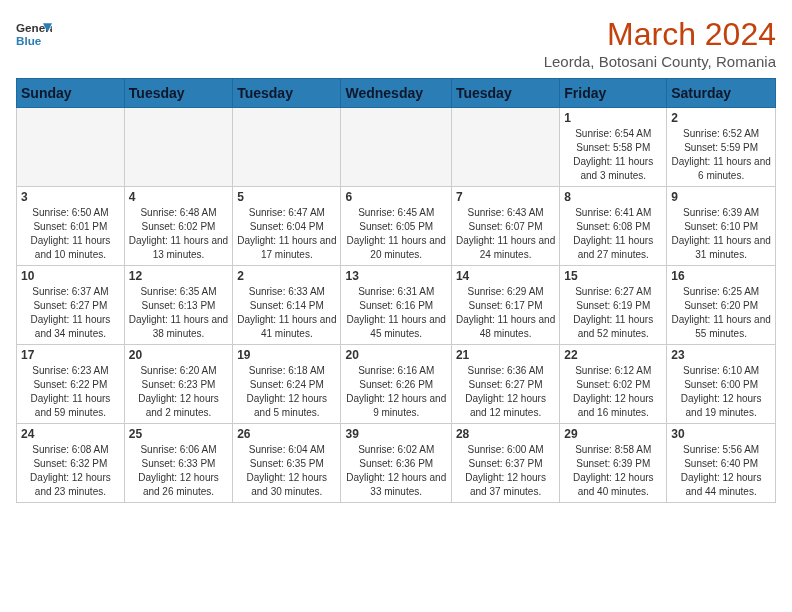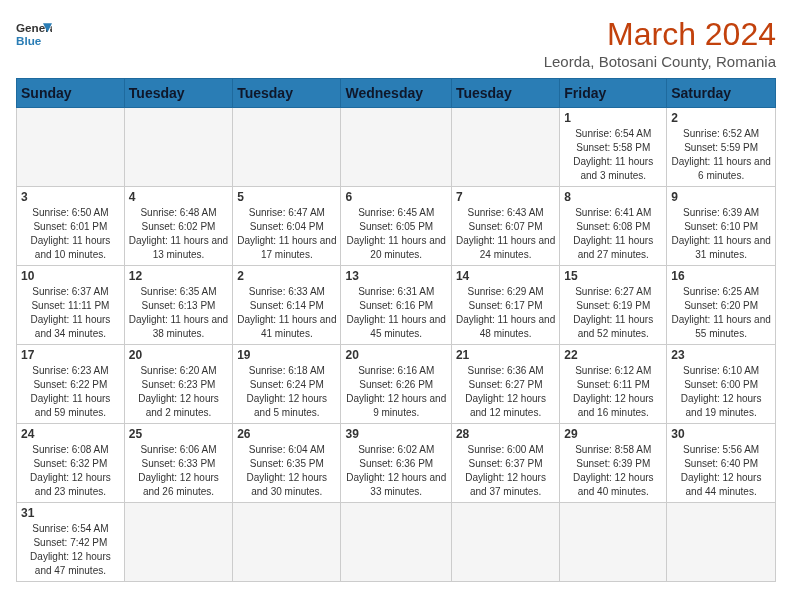--- a/index.html
+++ b/index.html
@@ -167,21 +167,21 @@
           <div class="day-number">9</div>
           <div class="day-info">Sunrise: 6:39 AM
 Sunset: 6:10 PM
 Daylight: 11 hours and 31 minutes.</div>
         </td>
       </tr>
       <tr class="week-row">
         <td>
           <div class="day-number">10</div>
           <div class="day-info">Sunrise: 6:37 AM
-Sunset: 11:11 PM
+Sunset: 6:27 PM
 Daylight: 11 hours and 34 minutes.</div>
         </td>
         <td>
           <div class="day-number">12</div>
           <div class="day-info">Sunrise: 6:35 AM
 Sunset: 6:13 PM
 Daylight: 11 hours and 38 minutes.</div>
         </td>
         <td>
           <div class="day-number">2</div>
@@ -241,21 +241,21 @@
         </td>
         <td>
           <div class="day-number">21</div>
           <div class="day-info">Sunrise: 6:36 AM
 Sunset: 6:27 PM
 Daylight: 12 hours and 12 minutes.</div>
         </td>
         <td>
           <div class="day-number">22</div>
           <div class="day-info">Sunrise: 6:12 AM
-Sunset: 6:11 PM
+Sunset: 6:02 PM
 Daylight: 12 hours and 16 minutes.</div>
         </td>
         <td>
           <div class="day-number">23</div>
           <div class="day-info">Sunrise: 6:10 AM
 Sunset: 6:00 PM
 Daylight: 12 hours and 19 minutes.</div>
         </td>
       </tr>
       <tr class="week-row">
@@ -295,28 +295,14 @@
 Sunset: 6:39 PM
 Daylight: 12 hours and 40 minutes.</div>
         </td>
         <td>
           <div class="day-number">30</div>
           <div class="day-info">Sunrise: 5:56 AM
 Sunset: 6:40 PM
 Daylight: 12 hours and 44 minutes.</div>
         </td>
       </tr>
-      <tr class="week-row">
-        <td>
-          <div class="day-number">31</div>
-          <div class="day-info">Sunrise: 6:54 AM
-Sunset: 7:42 PM
-Daylight: 12 hours and 47 minutes.</div>
-        </td>
-        <td class="empty"></td>
-        <td class="empty"></td>
-        <td class="empty"></td>
-        <td class="empty"></td>
-        <td class="empty"></td>
-        <td class="empty"></td>
-      </tr>
     </tbody>
 </table>
 
 </body></html>

